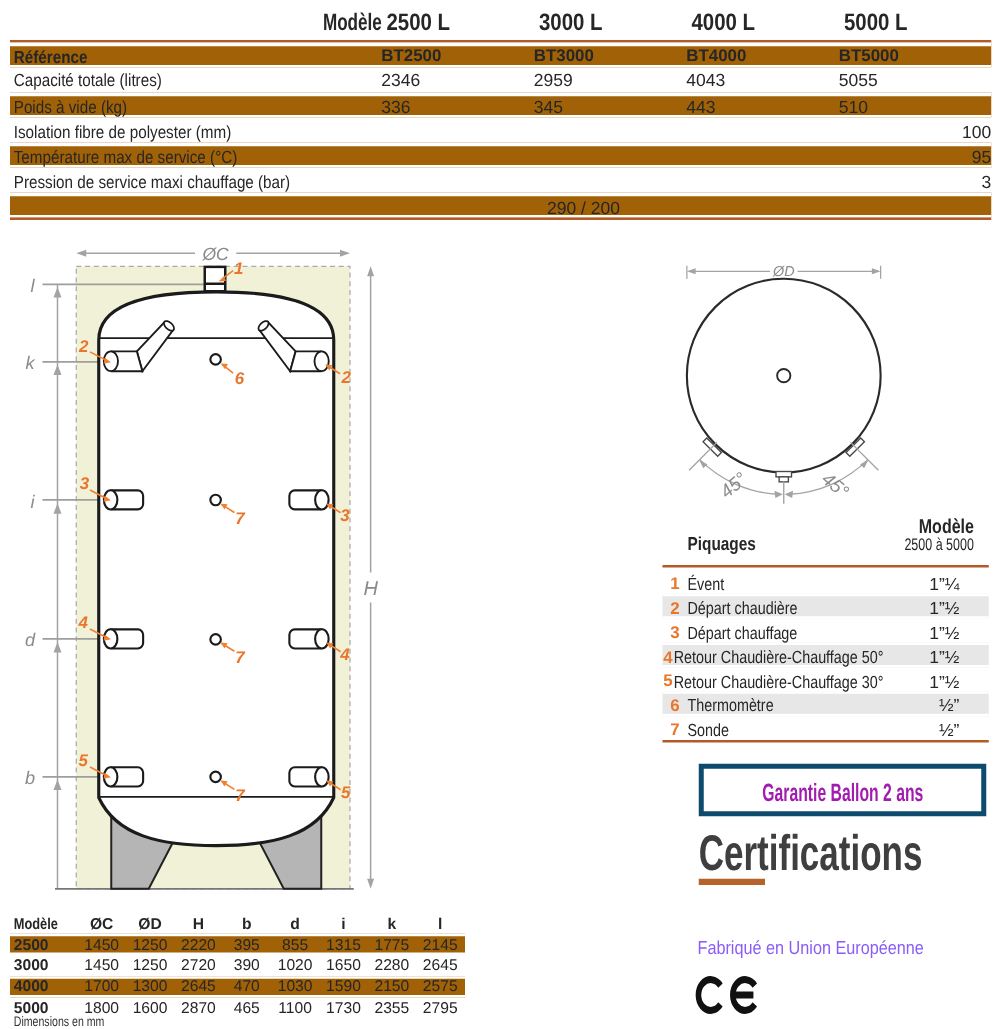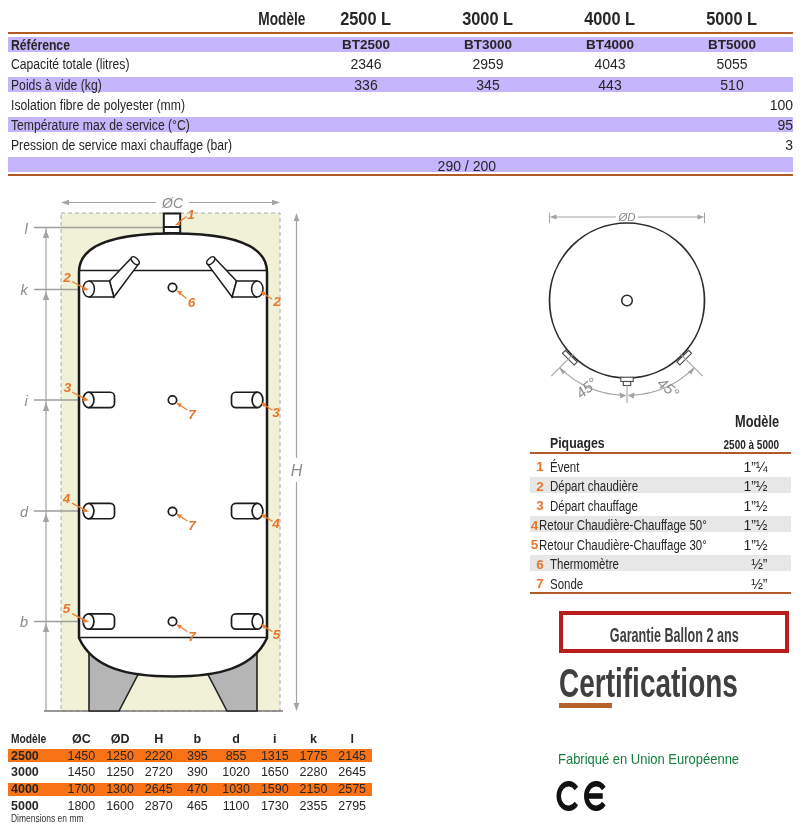--- a/index.html
+++ b/index.html
@@ -2,54 +2,54 @@
 <html><head><meta charset="utf-8">
 <style>
 html,body{margin:0;padding:0;width:800px;height:823px;background:#fff;overflow:hidden;
 font-family:"Liberation Sans",sans-serif;color:#262626;}
 .abs{position:absolute}
 
 .t1{position:absolute;left:8px;top:0;width:785px}
 .t1h{display:flex;height:33.5px;align-items:flex-end;box-sizing:border-box;border-bottom:2px solid #b35a26;padding-bottom:2px;font-weight:bold;font-size:19px}
 .r{display:flex;height:20.15px;align-items:center;font-size:14px;box-sizing:border-box}
 .r>span{position:relative;top:0.7px}
-.r.g{background:#c4b5fd;border-top:3px solid #fff;border-bottom:2px solid #fff}
+.r.g{background:#a16207;border-top:3px solid #fff;border-bottom:2px solid #fff}
 .t1 .c1{width:297px;padding-left:3px;box-sizing:border-box;white-space:nowrap}
-.t1 .c{width:122px;text-align:center}
+.t1 .c{width:122px;}
 .t1 .cm{width:488px;text-align:right}
 .t1b{border-bottom:2.5px solid #b35a26;width:785px}
 .cond{display:inline-block;transform:scaleX(0.82);transform-origin:0 50%;white-space:nowrap}
 .condc{display:inline-block;transform:scaleX(0.86);transform-origin:50% 50%;white-space:nowrap}
 .condr{display:inline-block;transform:scaleX(0.8);transform-origin:100% 50%;white-space:nowrap}
 .cond2{display:inline-block;transform:scaleX(0.87);transform-origin:0 50%;white-space:nowrap}
 .t1h .c1{text-align:right;padding-right:0}
 .bt{font-weight:bold;font-size:13.5px}
 
 .pq{position:absolute;left:530px;top:408px;width:261px}
 .pmh{height:19px;text-align:right;font-weight:bold;font-size:16px;line-height:28px;padding-right:12px}
-.ph2{display:flex;height:27px;align-items:flex-end;box-sizing:border-box;border-bottom:2.5px solid #b35a26;padding-bottom:1px}
+.ph2{display:flex;height:27px;box-sizing:border-box;border-bottom:2.5px solid #b35a26;padding-bottom:1px}
 .ph2 .a{flex:1;padding-left:20px;font-weight:bold;font-size:15px}
-.ph2 .b{font-weight:bold;font-size:13.5px;padding-right:12px;position:relative;top:1px}
+.ph2 .b{font-weight:normal;font-size:13.5px;padding-right:12px;position:relative;top:1px}
 .pr{display:flex;height:19.5px;align-items:center;font-size:14px;box-sizing:border-box}
 .pr>span{position:relative;top:1.5px}
 .pr.g{background:#e7e7e7;border-top:2px solid #fff;border-bottom:2px solid #fff}
 .pn{width:20px;text-align:center;color:#e8762c;font-weight:bold;font-size:13.5px}
 .pl{flex:1;white-space:nowrap}
 .pv{padding-right:23.5px;text-align:right;white-space:nowrap}
 .pqb{border-bottom:2.5px solid #b35a26;width:261px}
 
-.gar{position:absolute;left:559px;top:611px;width:230px;height:42px;box-sizing:border-box;border:4px solid #b91c1c;text-align:center;line-height:40px;font-weight:bold;font-size:20px;color:#404040}
+.gar{position:absolute;left:559px;top:611px;width:230px;height:42px;box-sizing:border-box;border:4px solid #0c4a6e;text-align:center;line-height:40px;font-weight:bold;font-size:20px;color:#a21caf}
 .cert{position:absolute;left:559px;top:667.5px;font-weight:bold;font-size:40px;line-height:30px;color:#3f3f3f}
 .certbar{position:absolute;left:559px;top:703px;width:53px;height:4.6px;background:#b5632a}
-.fab{position:absolute;left:558px;top:750px;font-size:15px;color:#15803d}
+.fab{position:absolute;left:558px;top:750px;font-size:15px;color:#8b5cf6}
 
 .t2{position:absolute;left:8px;top:726px;width:364px}
 .t2h{display:flex;height:21.3px;align-items:flex-end;padding-bottom:1.5px;box-sizing:border-box;font-weight:bold;font-size:12.5px}
 .r2{display:flex;height:16.8px;align-items:center;font-size:12.5px;box-sizing:border-box}
-.r2.p{background:#f97316;border-top:2px solid #fff;border-bottom:2px solid #fff}
+.r2.p{background:#a16207;border-top:2px solid #fff;border-bottom:2px solid #fff}
 .d1{width:54px;padding-left:3px;box-sizing:border-box;font-weight:bold}
 .dc{width:38.7px;text-align:center}
 .dim{position:absolute;left:11px;top:812px;font-size:11px;color:#333}
 </style></head>
 <body>
 <div class="t1">
  <div class="t1h">
       <span class="c1"><span class="condr" style="transform:scaleX(0.72)">Modèle</span></span>
       <span class="c"><span class="condc">2500 L</span></span>
       <span class="c"><span class="condc">3000 L</span></span>

